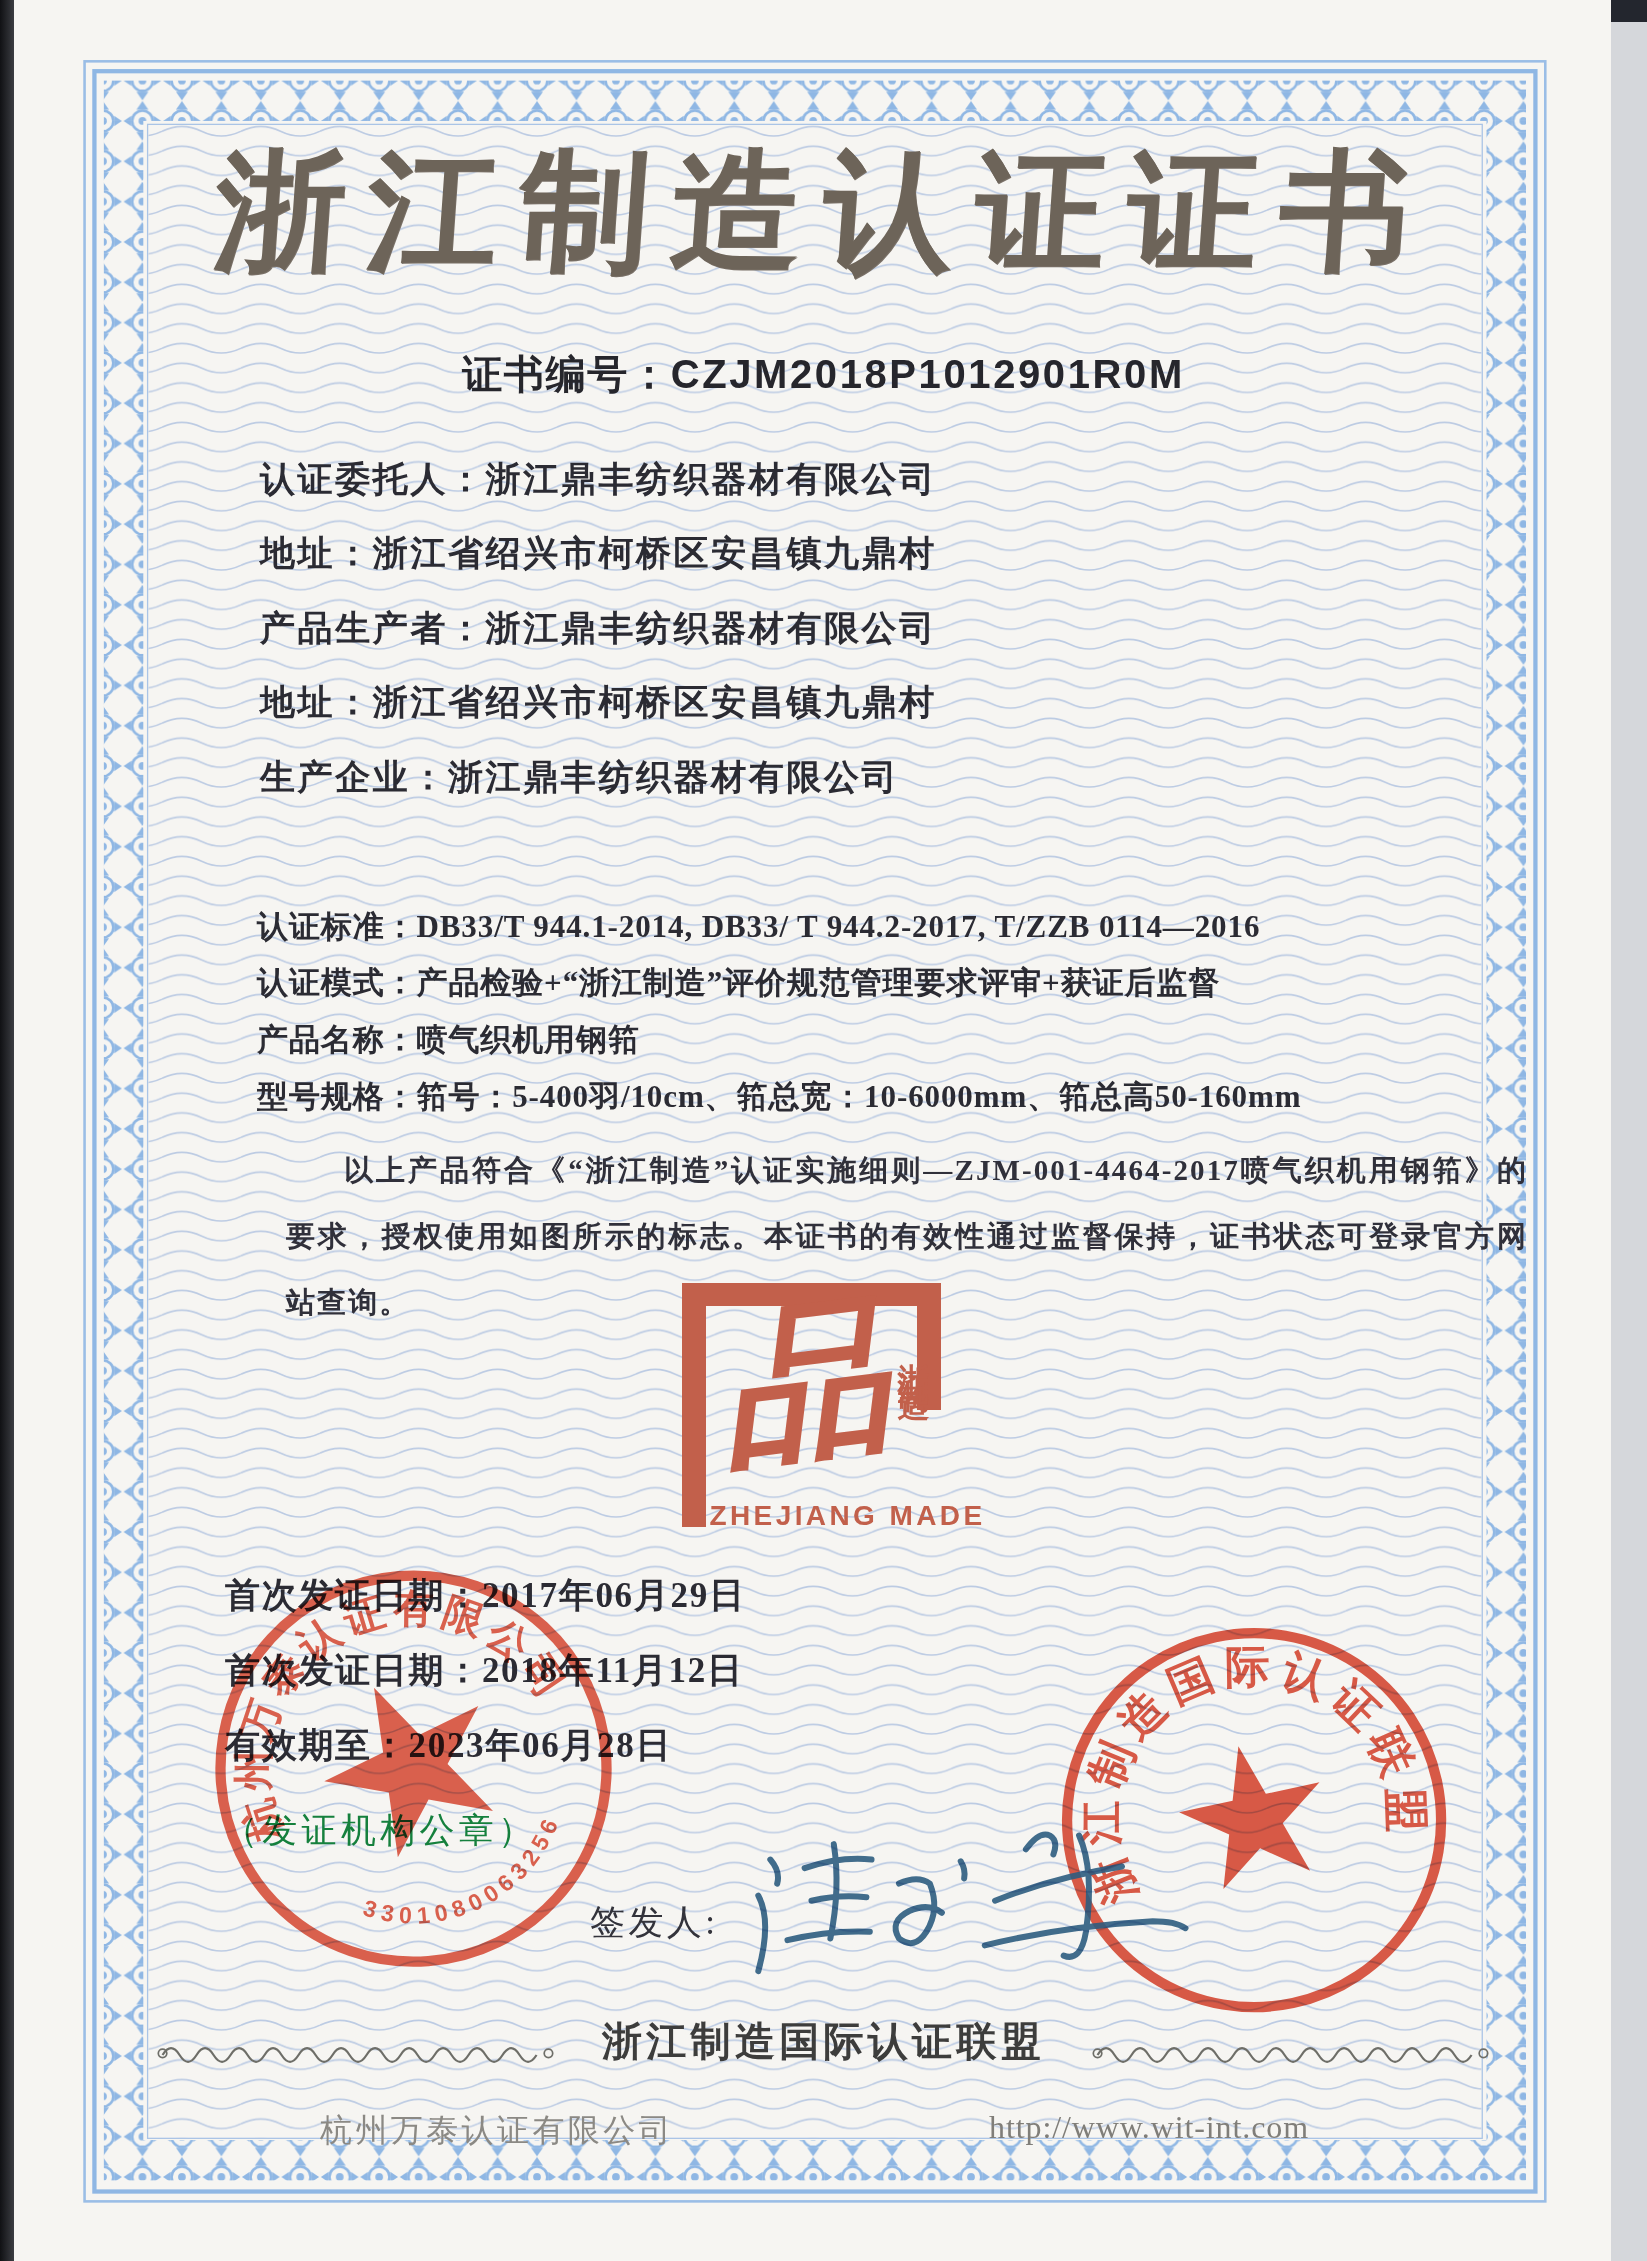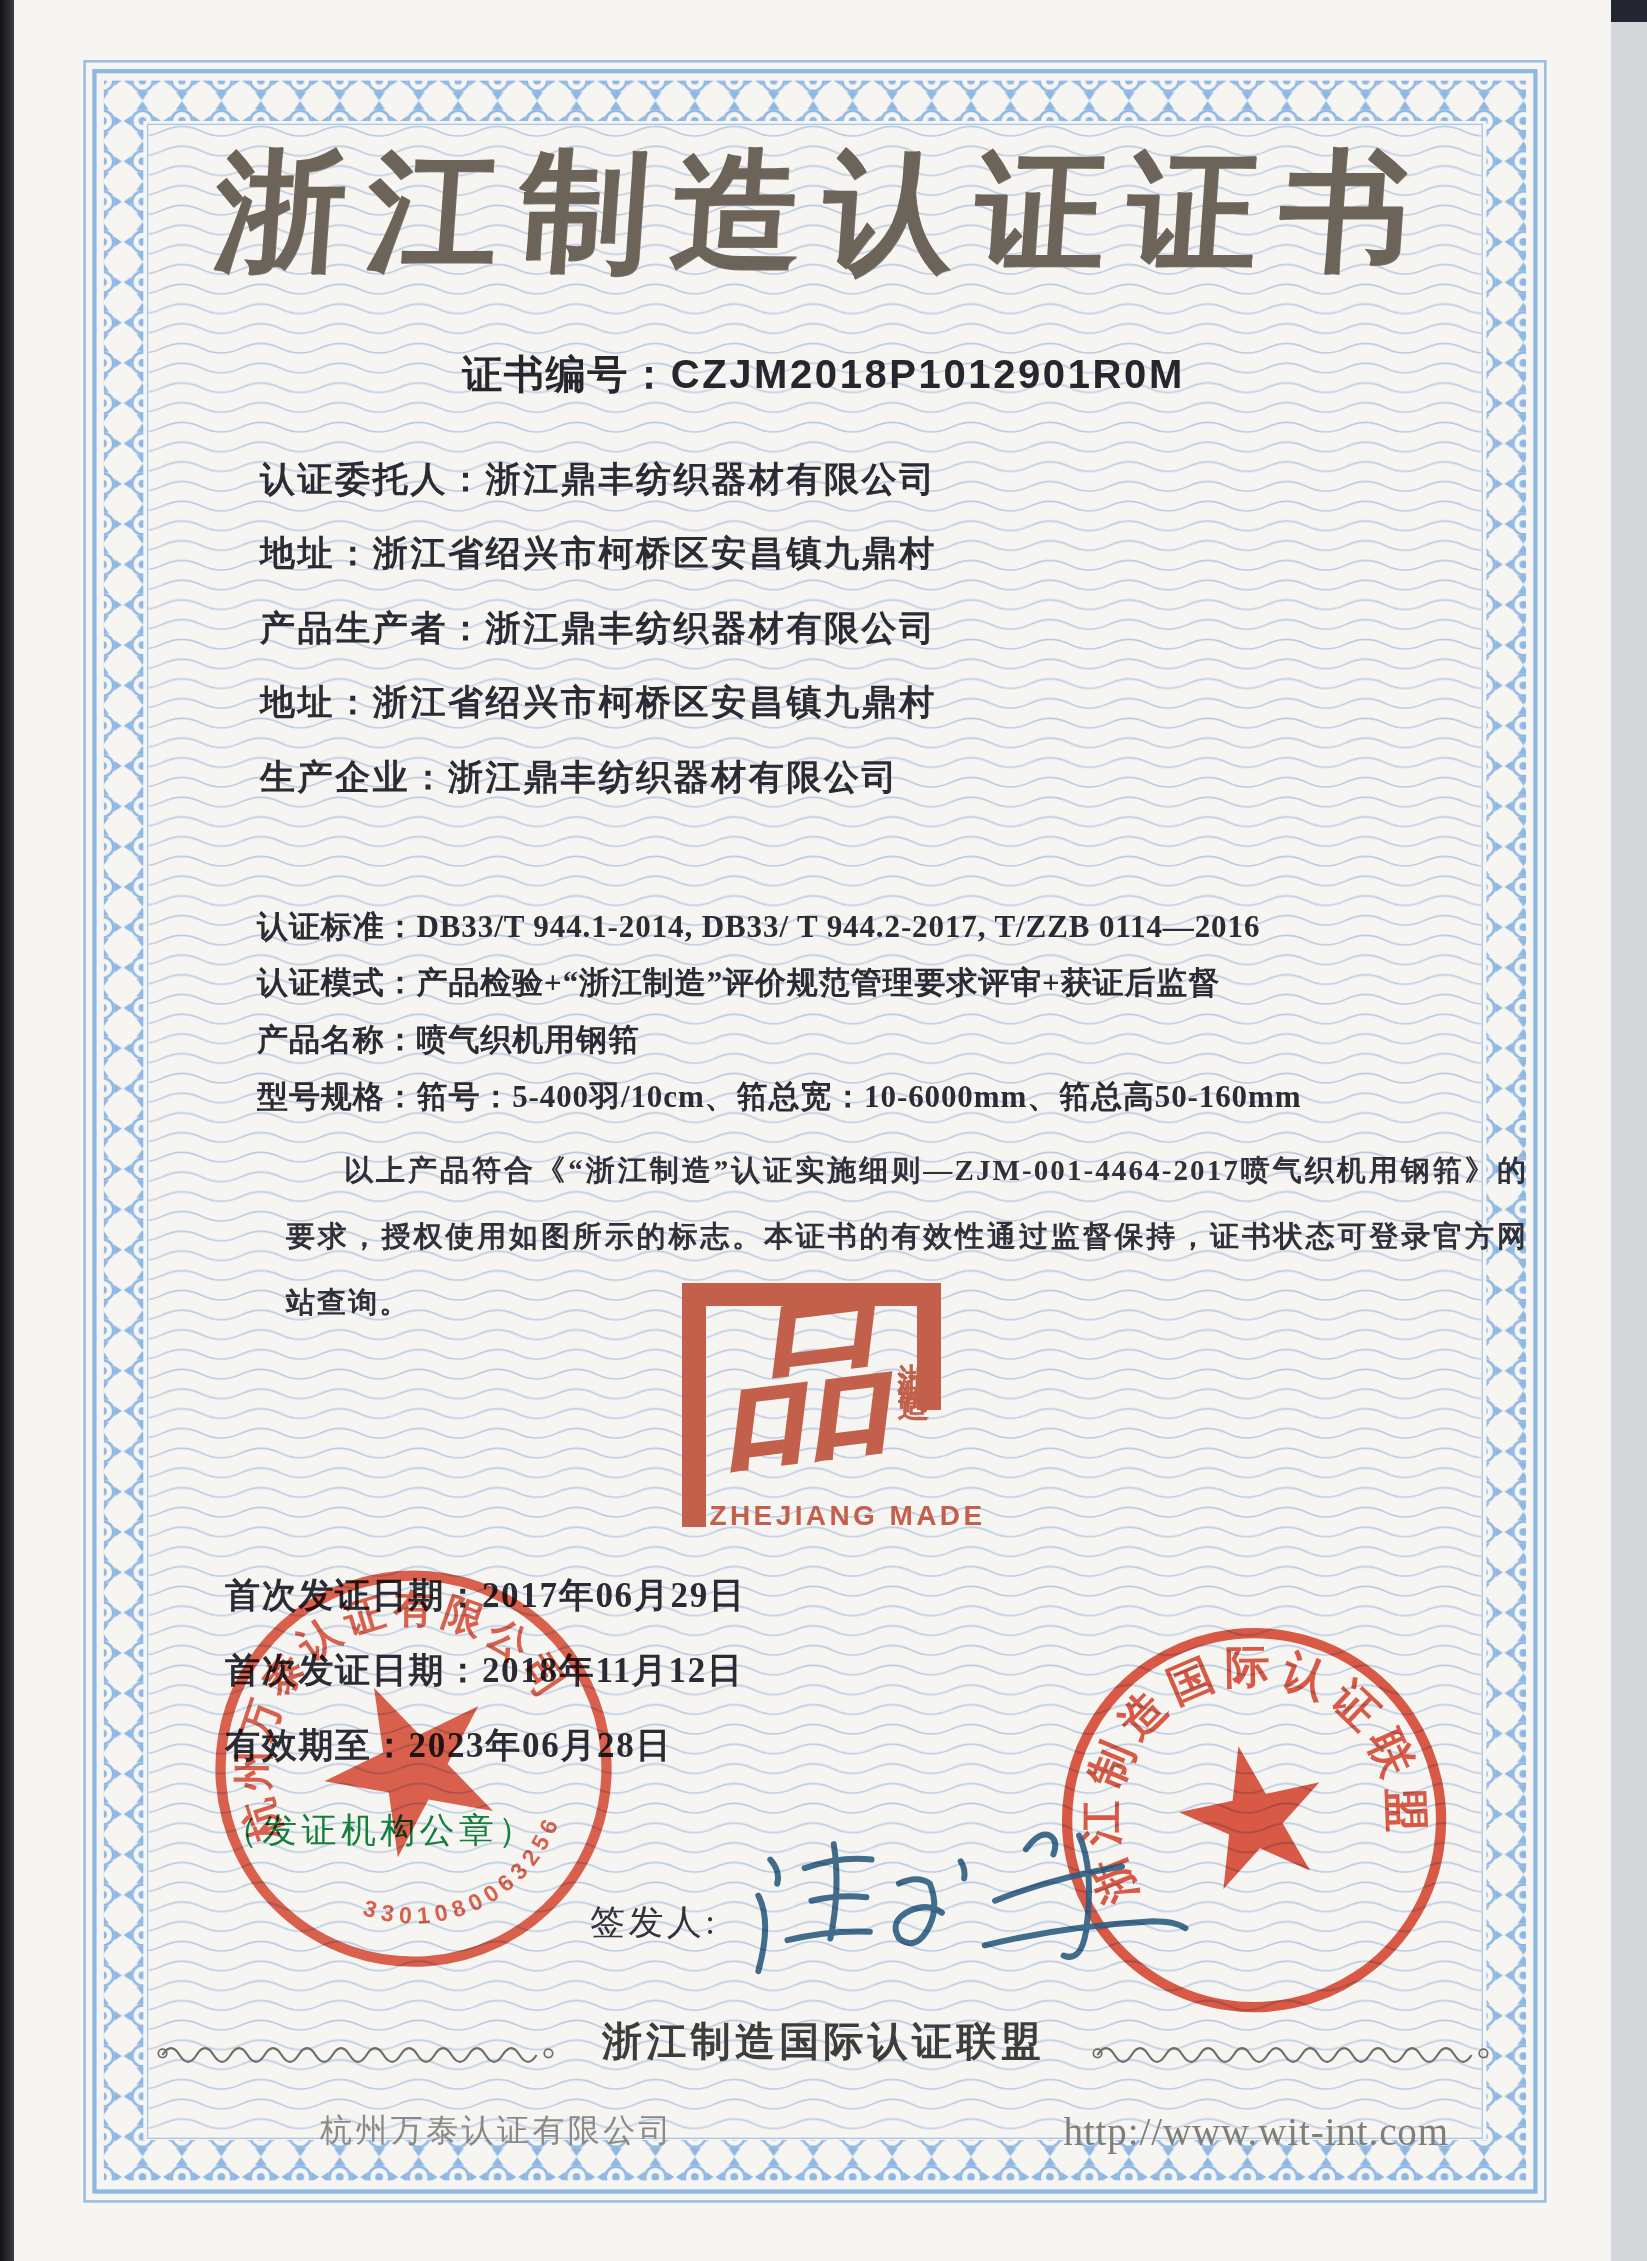--- a/index.html
+++ b/index.html
@@ -42,21 +42,21 @@
   #logo-cap{position:absolute;left:27.5px;bottom:-1.7px;width:232px;
     font-family:"Liberation Sans","DejaVu Sans",sans-serif;
     font-size:28px;font-weight:700;letter-spacing:3.4px;white-space:nowrap;}
   .dateline{left:225px;width:772px;font-size:35px;font-weight:700;letter-spacing:1.7px;color:#2b2b33;white-space:nowrap;}
   #seal-note{left:223px;top:1807px;font-size:35px;letter-spacing:4.3px;color:#15803d;}
   #issuer-label{left:590px;top:1899px;font-size:35px;letter-spacing:3.4px;color:#33333b;}
   
   #alliance-title{left:0;top:2014px;width:1647px;text-align:center;font-size:40px;font-weight:700;letter-spacing:4.3px;color:#3d3d3c;
     font-family:"Liberation Sans","DejaVu Sans",sans-serif;}
   #footer-company{left:197px;top:2109px;width:600px;text-align:center;font-size:32px;letter-spacing:3.4px;color:#8b8984;}
-  #footer-url{left:849px;top:2109px;width:600px;text-align:right;font-size:39px;letter-spacing:0.9px;color:#807e79;}
+  #footer-url{left:849px;top:2109px;width:600px;text-align:center;font-size:32px;letter-spacing:0.9px;color:#807e79;}
   #stamp-layer{left:0;top:0;mix-blend-mode:multiply;pointer-events:none;}
   .orn{pointer-events:none;}
 </style>
 </head>
 <body>
 
 <div id="page">
 
   <svg id="bg-svg" class="abs orn" width="1647" height="2261" viewBox="0 0 1920 2636">
     <defs>

